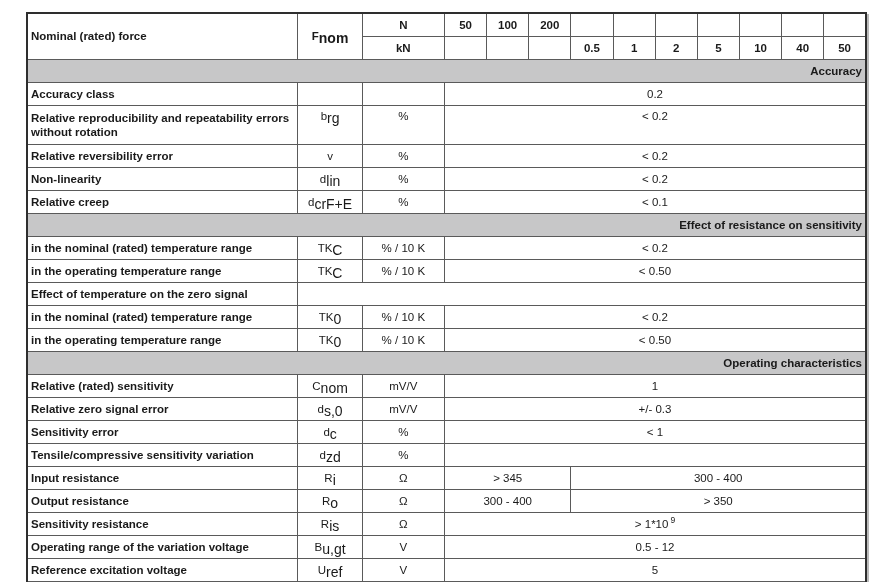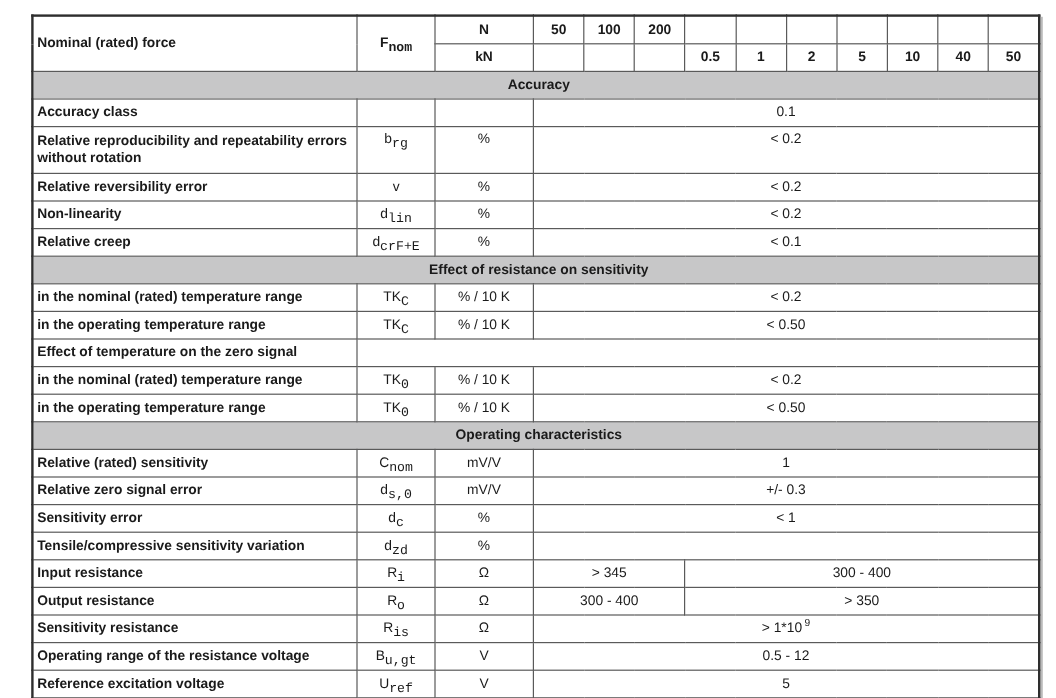--- a/index.html
+++ b/index.html
@@ -38,26 +38,26 @@
     padding-right: 6px;
   }
   td.ctr { text-align: center; }
   td.val { text-align: center; }
   tr.hdr td { font-weight: bold; }
   td.hd { vertical-align: top; padding-top: 6px; }
   td.thickb { border-bottom: 3px solid #1f1f1f; }
   tr.section td {
     background: var(--band, #c7c7c7);
     font-weight: bold;
-    text-align: center;
+    text-align: right;
     padding-left: 8px;
   }
   tr.tall td { height: 34px; vertical-align: top; padding-top: 3px; }
   tr.tall td.lab { vertical-align: middle; padding-top: 1px; }
-  sub { font-size: 11px; line-height: 0; font-family: Liberation Mono, monospace; }
+  sub { font-size: 14px; line-height: 0; }
   sup { font-size: 8.5px; line-height: 0; margin-left: 2px; }
 </style>
 </head>
 <body>
 
 <div class="sheet" style="--band: #c7c7c8;">
   <table class="spec" id="spec-table">
       <colgroup>
         <col style="width: 270px;">
         <col style="width: 64px;">
@@ -102,21 +102,21 @@
           <td class="ctr thickb">40</td>
           <td class="ctr thickb">50</td>
         </tr>
         <tr class="section">
           <td colspan="13">Accuracy</td>
         </tr>
         <tr class="body">
           <td class="lab">Accuracy class</td>
           <td class="ctr"></td>
           <td class="ctr"></td>
-          <td colspan="10" class="val"><span>0.1</span></td>
+          <td colspan="10" class="val"><span>0.2</span></td>
         </tr>
         <tr class="body tall">
           <td class="lab">Relative reproducibility and repeatability errors without rotation</td>
           <td class="ctr"><span>b</span><sub>rg</sub></td>
           <td class="ctr">%</td>
           <td colspan="10" class="val"><span>&lt; 0.2</span></td>
         </tr>
         <tr class="body">
           <td class="lab">Relative reversibility error</td>
           <td class="ctr"><span>v</span></td>
@@ -207,21 +207,21 @@
           <td colspan="3" class="val"><span>300 - 400</span></td>
           <td colspan="7" class="val"><span>&gt; 350</span></td>
         </tr>
         <tr class="body">
           <td class="lab">Sensitivity resistance</td>
           <td class="ctr"><span>R</span><sub>is</sub></td>
           <td class="ctr">Ω</td>
           <td colspan="10" class="val"><span>&gt; 1*10</span><sup>9</sup></td>
         </tr>
         <tr class="body">
-          <td class="lab">Operating range of the resistance voltage</td>
+          <td class="lab">Operating range of the variation voltage</td>
           <td class="ctr"><span>B</span><sub>u,gt</sub></td>
           <td class="ctr">V</td>
           <td colspan="10" class="val"><span>0.5 - 12</span></td>
         </tr>
         <tr class="body">
           <td class="lab">Reference excitation voltage</td>
           <td class="ctr"><span>U</span><sub>ref</sub></td>
           <td class="ctr">V</td>
           <td colspan="10" class="val"><span>5</span></td>
         </tr>

